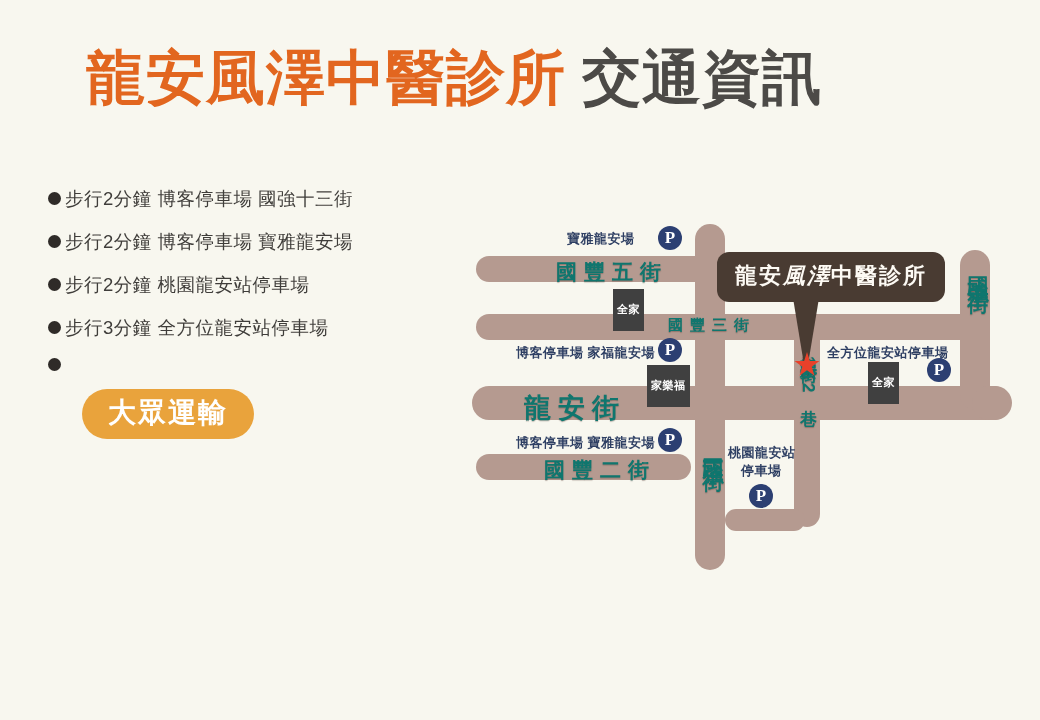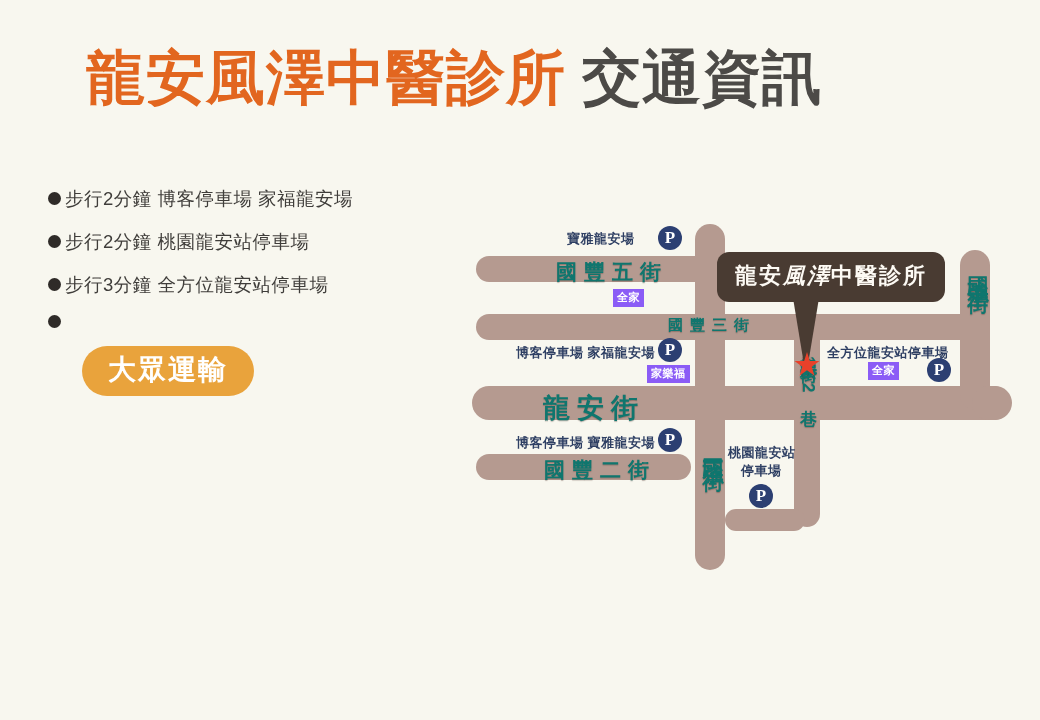--- a/index.html
+++ b/index.html
@@ -122,25 +122,25 @@
     background: #2c3f72;
     color: #ffffff;
     font-size: 17px;
     font-weight: 700;
     line-height: 24px;
     text-align: center;
     font-family: "Liberation Serif", serif;
   }
   .store {
     position: absolute;
-    background: #8b5cf6;
+    background: #404040;
     color: #ffffff;
     font-size: 11px;
     font-weight: 700;
-    padding: 2px 4px;
+    padding: 14px 4px;
     letter-spacing: 0.5px;
     white-space: nowrap;
     line-height: 1.25;
   }
 
   #clinic-callout {
     position: absolute;
     left: 245px;
     top: 30px;
     background: #493b32;
@@ -184,21 +184,25 @@
 <div id="page-title">
   <span class="t-main">龍安風澤中醫診所</span><span class="t-sub">交通資訊</span>
 </div>
 
 <div id="left-col">
 
 
   <ul class="bullet-list" id="parking-list">
     <li>
       <span class="dot"></span>
-      <span>步行2分鐘 博客停車場 家福龍安場</span>
+      <span>步行2分鐘 博客停車場 國強十三街</span>
+    </li>
+    <li>
+      <span class="dot"></span>
+      <span>步行2分鐘 博客停車場 寶雅龍安場</span>
     </li>
     <li>
       <span class="dot"></span>
       <span>步行2分鐘 桃園龍安站停車場</span>
     </li>
     <li>
       <span class="dot"></span>
       <span>步行3分鐘 全方位龍安站停車場</span>
     </li>
     <li>
@@ -222,21 +226,21 @@
 
   <div class="road" style="left:223px; top:2px; width:30px; height:346px;"></div>
   <div class="road" style="left:322px; top:100px; width:26px; height:205px;"></div>
   <div class="road" style="left:488px; top:28px; width:30px; height:160px;"></div>
 
   <div class="road" style="left:253px; top:287px; width:80px; height:22px;"></div>
   <div class="road" style="left:500px; top:164px; width:40px; height:34px;"></div>
 
   <div class="road-label" style="left:84px; top:36px; font-size:21px;">國豐五街</div>
   <div class="road-label" style="left:173px; top:94px; font-size:15px;margin-left:23px;">國豐三街</div>
-  <div class="road-label" style="left:52px; top:168px; font-size:27px;margin-left:19px;">龍安街</div>
+  <div class="road-label" style="left:52px; top:168px; font-size:27px;">龍安街</div>
   <div class="road-label" style="left:72px; top:234px; font-size:21px;">國豐二街</div>
   <div class="road-label vert" style="left:227px; top:220px; font-size:21px;">國強一街</div>
   <div class="road-label vert" style="left:325px; top:122px; font-size:17px;">龍安街152巷</div>
   <div class="road-label vert" style="left:492px; top:38px; font-size:21px;">國強十三街</div>
 
   <div class="poi" style="left:95px; top:8px;">寶雅龍安場</div>
   <div class="p-icon" style="left:186px; top:4px;">P</div>
 
   <div class="store" style="left:141px; top:67px;">全家</div>
 

